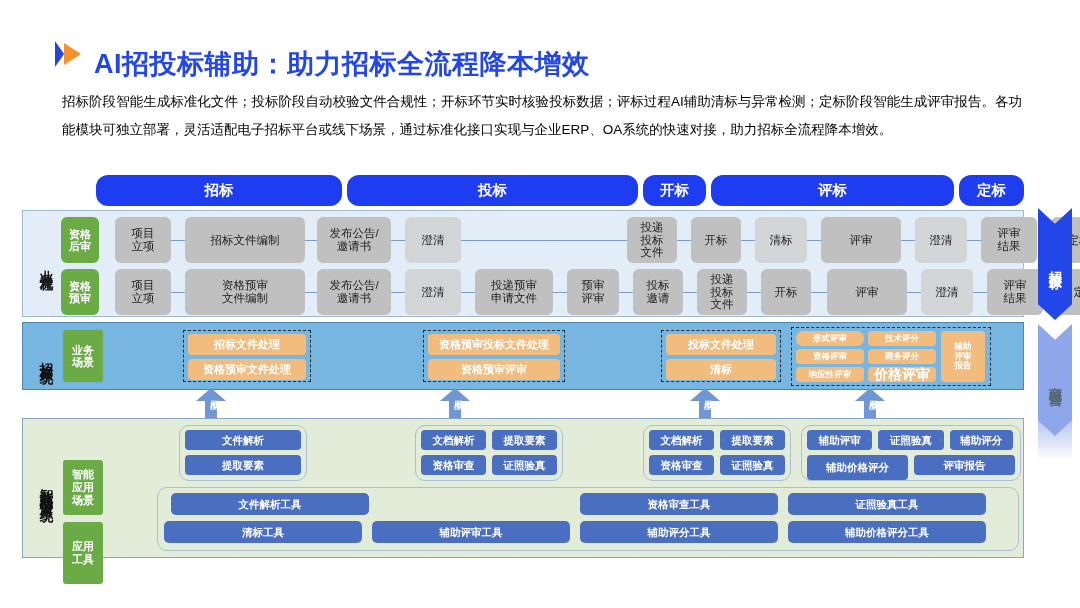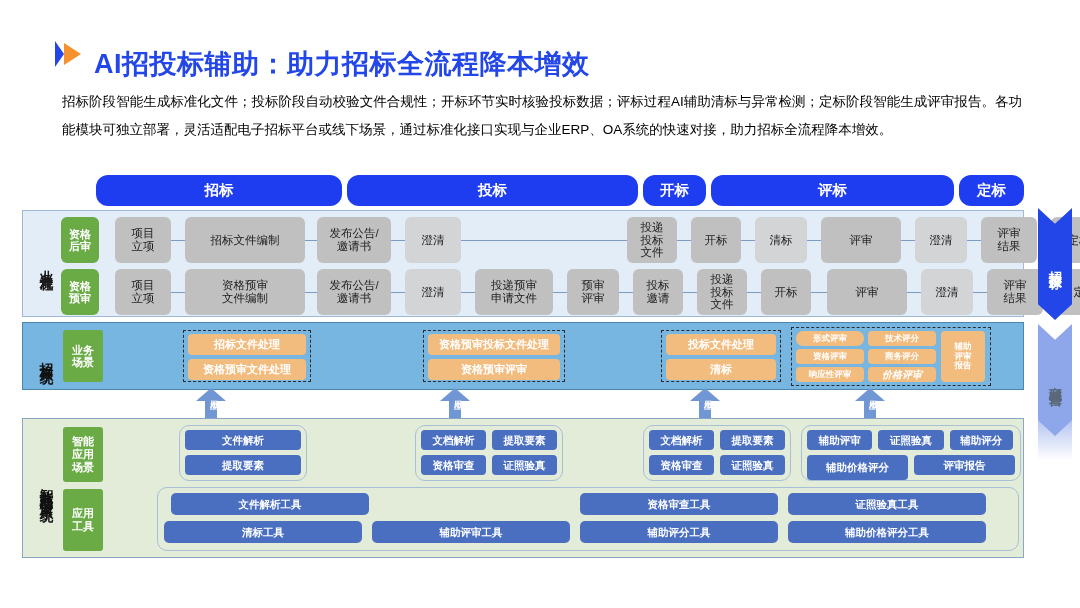--- a/index.html
+++ b/index.html
@@ -114,21 +114,21 @@
     background: #e2ecd8; border: 1px solid #8aa8c4;
   }
   .sec-ai .sec-title {
     position: absolute; left: 8px; top: 6px; width: 30px; height: 128px;
     font-size: 13.5px; color: #111;
   }
   .grn-tag {
     position: absolute; background: #6aab46; border-radius: 3px;
     color: #fff; font-weight: bold; font-size: 11px;
     display: flex; align-items: center; justify-content: center;
-    text-align: center; line-height: 1.2;
+    text-align: center; line-height: 1.2; margin-top: 33px;
   }
   .rgroup { position: absolute; border: 1px solid #a9bfd6; border-radius: 10px; }
   .bbox {
     position: absolute; background: #4a6fc0; border-radius: 4px;
     color: #ffffff; font-weight: bold; font-size: 10.5px;
     display: flex; align-items: center; justify-content: center;
     text-align: center; line-height: 1.15;
   }
   .bbox.tool { font-size: 10.5px; border-radius: 5px; }
   .side-arrow {
@@ -206,21 +206,21 @@
       <div class="obox" style="left: 405px; top: 36px; width: 132px; height: 21px;">资格预审评审</div>
       <div class="dashgroup" style="left: 638px; top: 7px; width: 120px; height: 52px;"></div>
       <div class="obox" style="left: 643px; top: 11px; width: 110px; height: 21px;">投标文件处理</div>
       <div class="obox" style="left: 643px; top: 36px; width: 110px; height: 21px;">清标</div>
       <div class="dashgroup" style="left: 768px; top: 4px; width: 200px; height: 59px;"></div>
       <div class="obox" style="left: 773px; top: 8px; width: 68px; height: 15px; font-size: 8.5px; border-radius: 7px;">形式评审</div>
       <div class="obox" style="left: 845px; top: 8px; width: 68px; height: 15px; font-size: 8.5px;">技术评分</div>
       <div class="obox" style="left: 773px; top: 26px; width: 68px; height: 15px; font-size: 8.5px;">资格评审</div>
       <div class="obox" style="left: 845px; top: 26px; width: 68px; height: 15px; font-size: 8.5px;">商务评分</div>
       <div class="obox" style="left: 773px; top: 44px; width: 68px; height: 15px; font-size: 8.5px;">响应性评审</div>
-      <div class="obox" style="left: 845px; top: 44px; width: 68px; height: 15px; font-size: 10px; font-style: italic;">价格评审</div>
+      <div class="obox" style="left: 845px; top: 44px; width: 68px; height: 15px; font-size: 14px;">价格评审</div>
       <div class="obox" style="left: 918px; top: 8px; width: 44px; height: 51px; font-size: 8.5px;">辅助<br>评审<br>报告</div>
     </div>
 
   <div id="connector-layer">
       <div class="uparrow" style="left: 196px; top: 388px;">
         <div class="head"></div>
         <div class="shaft"></div>
         <div class="txt">应用</div>
       </div>
       <div class="uparrow" style="left: 440px; top: 388px;">

